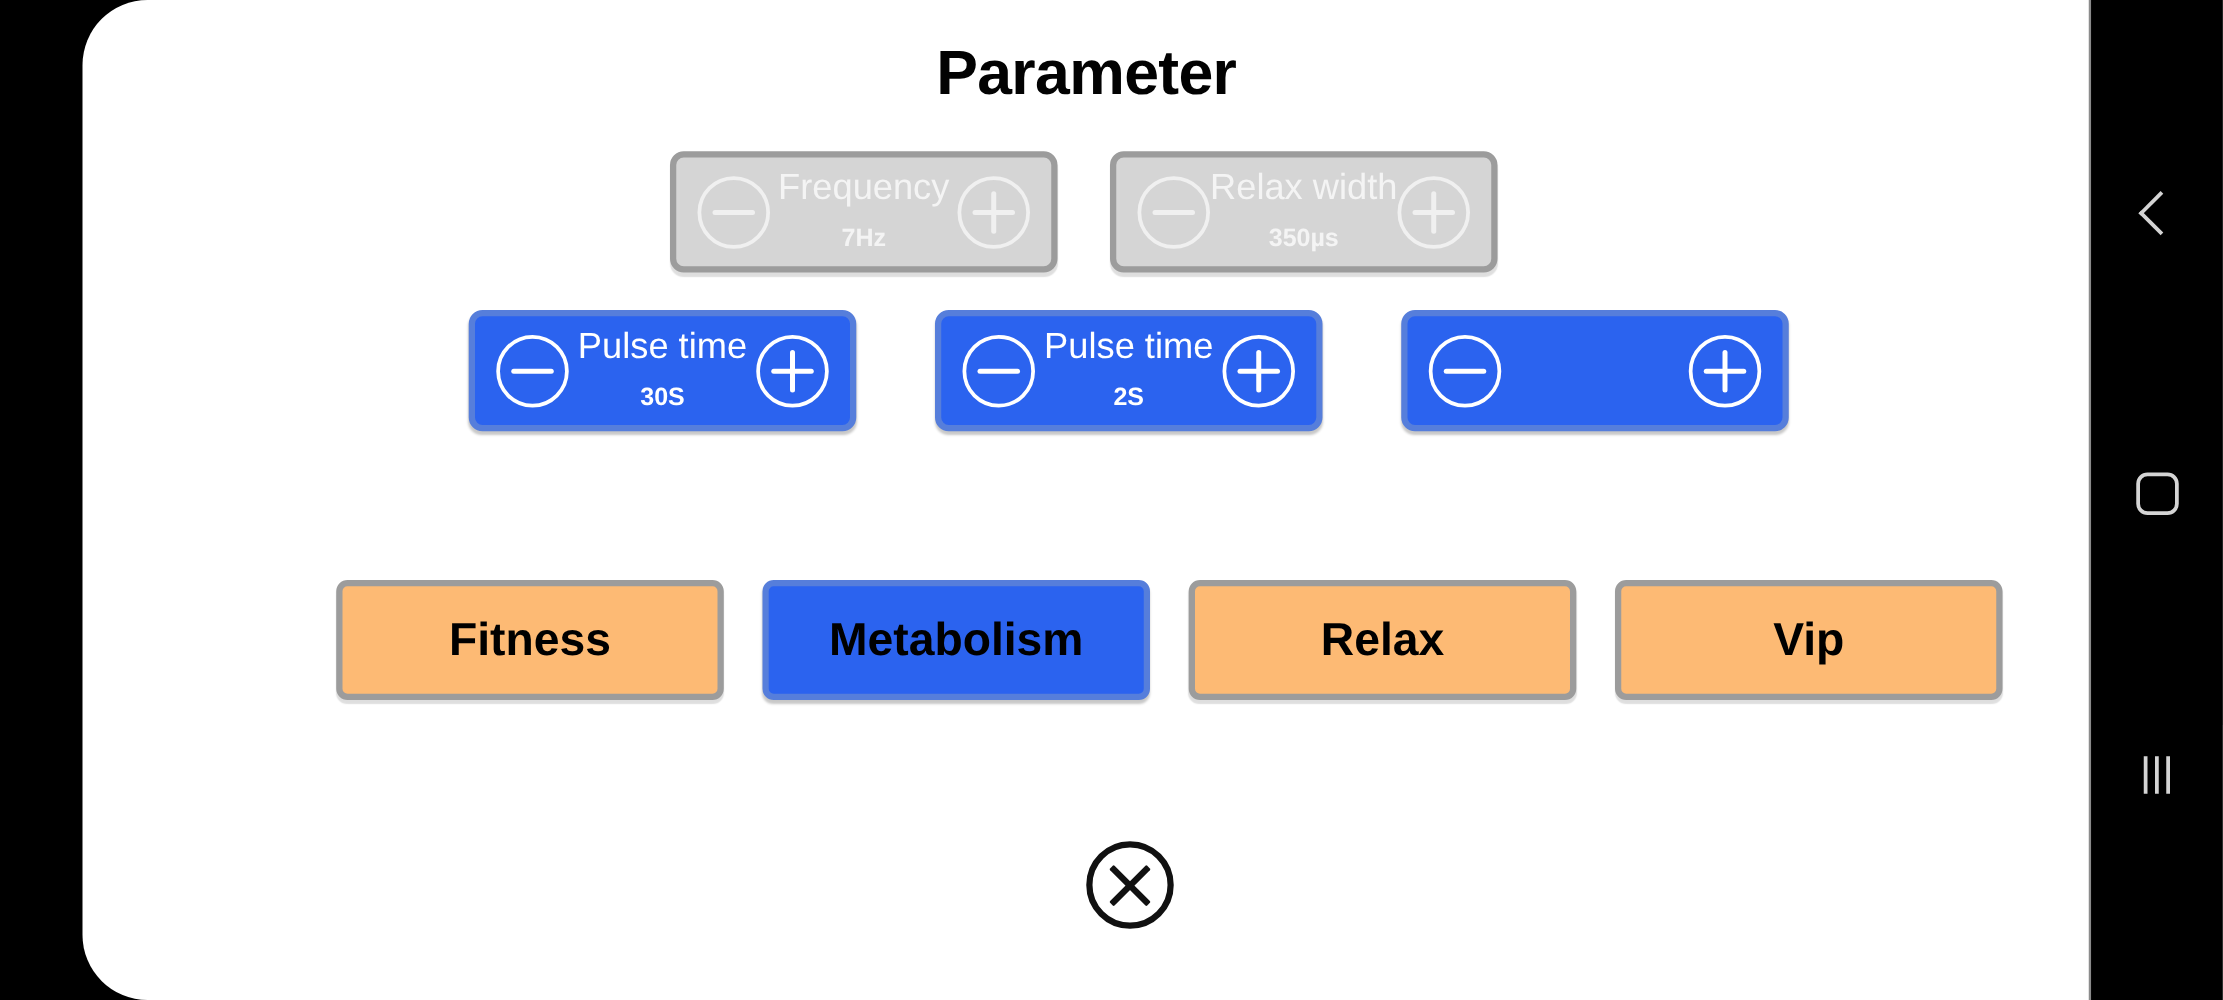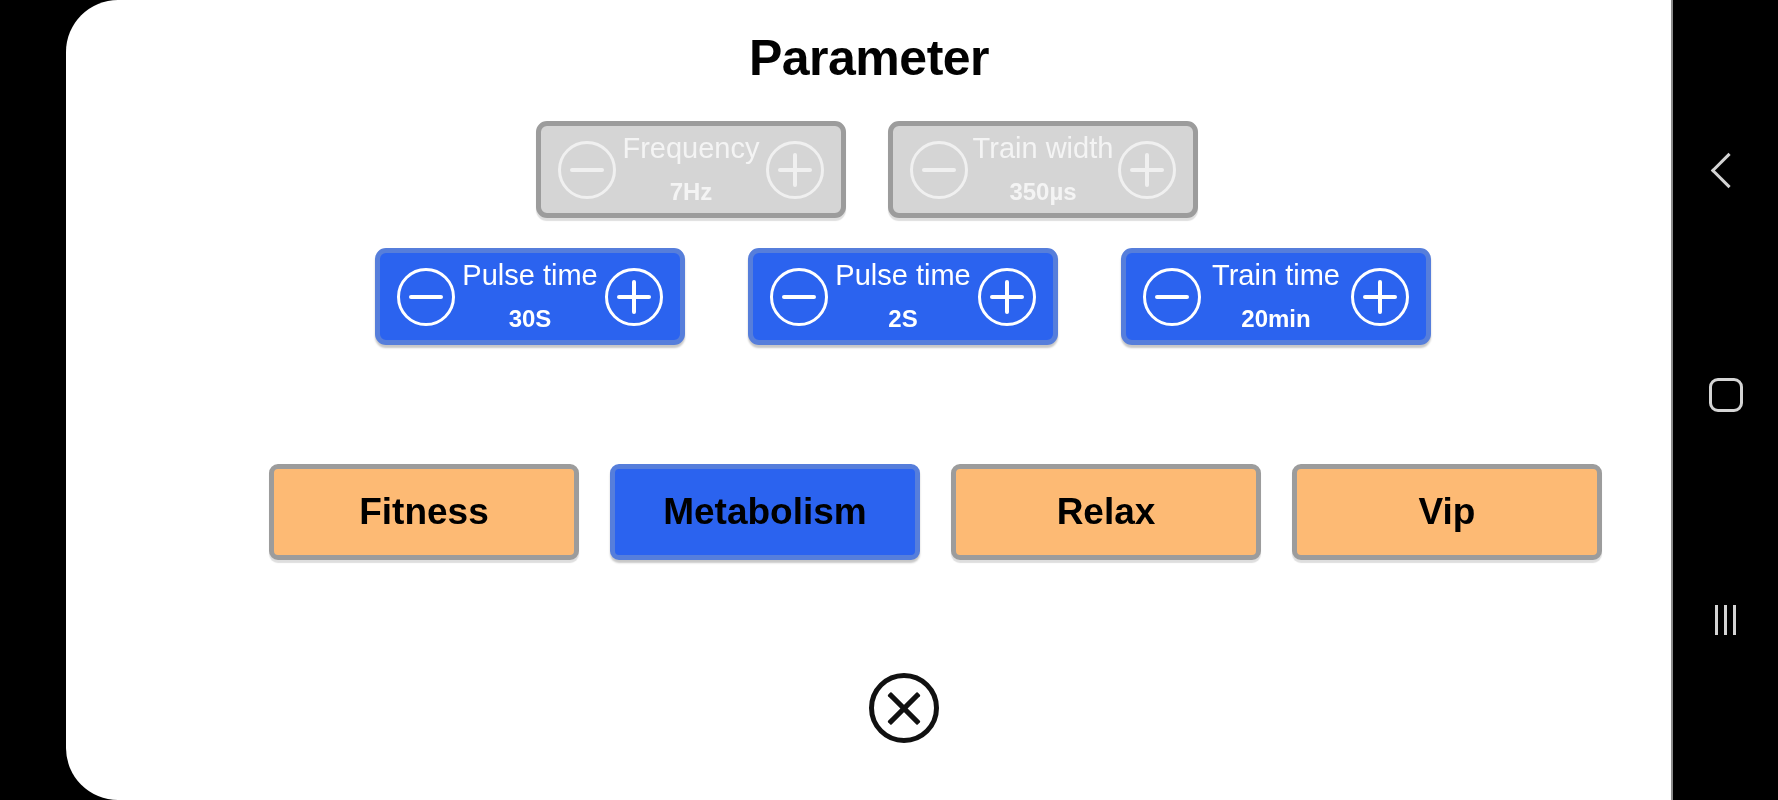--- a/index.html
+++ b/index.html
@@ -128,21 +128,21 @@
     line-height: 1.05;
     padding-bottom: 2px;
   }
   .step-label {
     display: block;
     font-size: 29px;
     font-weight: normal;
   }
   .step-value {
     display: block;
-    font-size: 24px;
+    font-size: 20px;
     font-weight: bold;
     margin-top: 15px;
   }
   .stepper.disabled .step-label,
   .stepper.disabled .step-value { color: #f4f4f4; }
   .stepper.active .step-label,
   .stepper.active .step-value { color: #ffffff; }
 
   
   #mode-row {
@@ -271,21 +271,21 @@
           <span class="bar-h"></span>
           <span class="bar-v"></span>
         </div>
       </div>
 
       <div class="stepper disabled">
         <div class="step-btn">
           <span class="bar-h"></span>
         </div>
         <div class="step-center">
-          <span class="step-label">Train width</span>
+          <span class="step-label">Relax width</span>
           <span class="step-value">350µs</span>
         </div>
         <div class="step-btn">
           <span class="bar-h"></span>
           <span class="bar-v"></span>
         </div>
       </div>
 
     </div>
 
@@ -315,24 +315,20 @@
         </div>
         <div class="step-btn">
           <span class="bar-h"></span>
           <span class="bar-v"></span>
         </div>
       </div>
 
       <div class="stepper active">
         <div class="step-btn">
           <span class="bar-h"></span>
-        </div>
-        <div class="step-center">
-          <span class="step-label">Train time</span>
-          <span class="step-value">20min</span>
         </div>
         <div class="step-btn">
           <span class="bar-h"></span>
           <span class="bar-v"></span>
         </div>
       </div>
 
     </div>
 
     <div id="mode-row">

